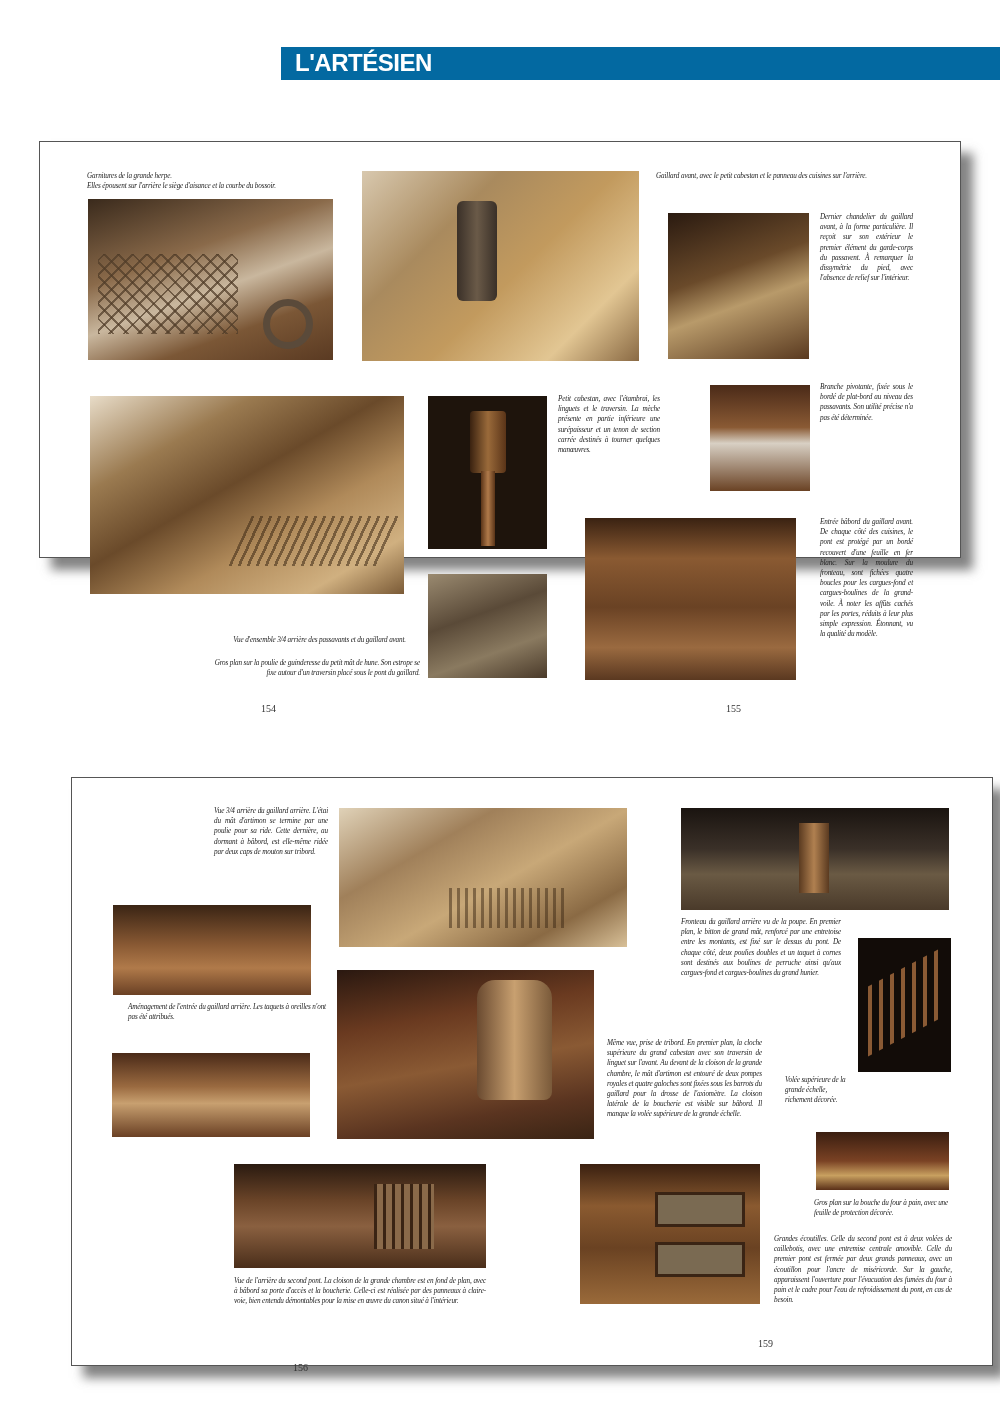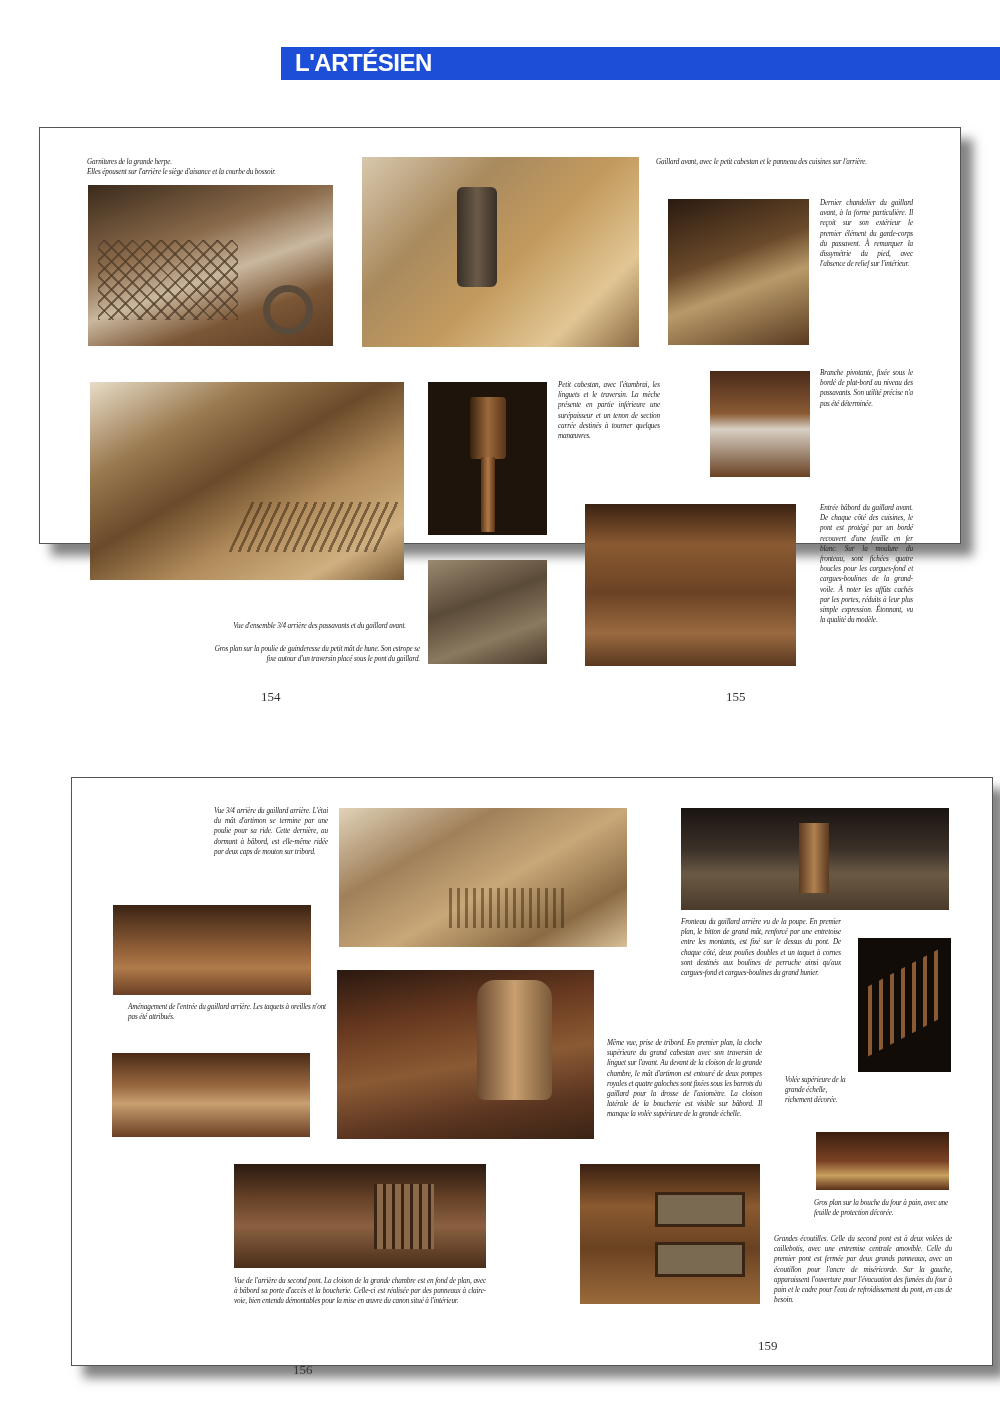--- a/index.html
+++ b/index.html
@@ -1,44 +1,44 @@
 <!DOCTYPE html>
 <html><head>
 <meta charset="utf-8">
 <style>
   * { box-sizing: border-box; margin: 0; padding: 0; }
   html, body { width: 1000px; height: 1414px; background: #ffffff; overflow: hidden; }
   body { position: relative; font-family: "Liberation Serif", serif; color: #1a1a1a; }
 
   .banner {
     position: absolute; left: 281px; top: 47px; width: 719px; height: 33px;
-    background: #1d4ed8;
+    background: #0369a1;
   }
   .banner-title {
     position: absolute; left: 14px; top: 2px;
     font-family: "Liberation Sans", sans-serif; font-weight: bold;
     font-size: 24px; color: #ffffff; letter-spacing: -0.5px;
   }
 
   .spread {
     position: absolute; left: 39px; width: 922px; background: #ffffff;
     border: 1px solid #555;
     box-shadow: 12px 12px 10px rgba(90,90,90,0.75);
   }
-  .spread-1 { top: 127px; height: 417px; }
+  .spread-1 { top: 141px; height: 417px; }
   .spread-2 { top: 777px; height: 589px; margin-left: 32px; }
 
   .photo { position: absolute; overflow: hidden; }
   .cap {
     position: absolute; font-style: italic; font-size: 7.2px; line-height: 10.2px;
     color: #222; text-align: justify; letter-spacing: -0.15px;
   }
   .cap.left { text-align: left; }
   .cap.right { text-align: right; }
-  .pnum { position: absolute; font-size: 13px; color: #333; }
+  .pnum { position: absolute; font-size: 10px; color: #333; }
 </style>
 </head>
 <body>
 
 <div class="banner">
   <div class="banner-title">L'ARTÉSIEN</div>
 </div>
 
 <div class="spread spread-1">
   <div class="cap left" style="left:47px;top:29px;width:250px;">

